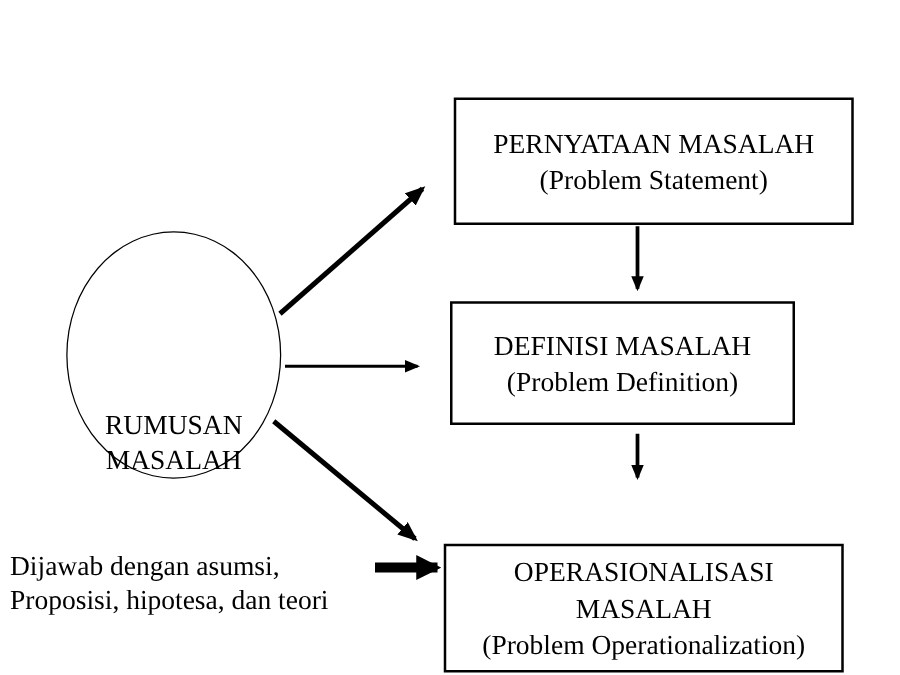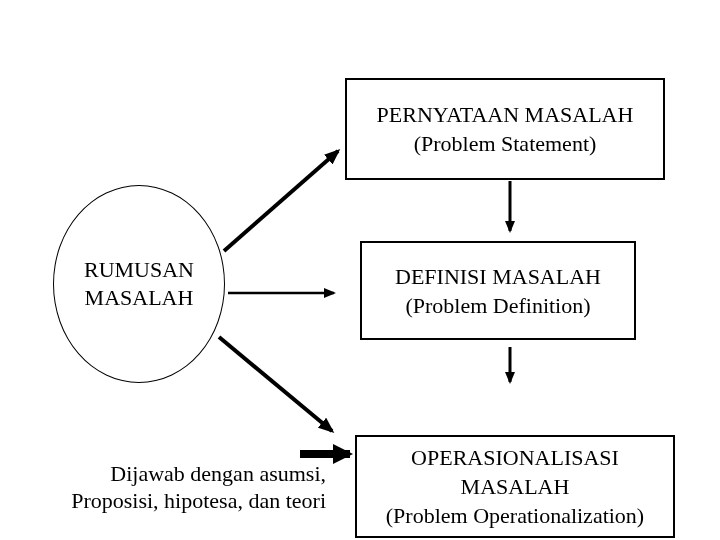--- a/index.html
+++ b/index.html
@@ -29,31 +29,32 @@
   .node .label {
     white-space: pre-line;
     font-size: 22px;
     line-height: 29px;
   }
   .ellipse {
     left: 53px; top: 185px;
     width: 172px; height: 198px;
     border: 1px solid #000000;
     border-radius: 50%;
+    align-items: flex-end;
   }
   .ellipse .label { line-height: 28px; }
   .rect { border: 2px solid #000000; }
-  .box-statement            { left: 345px; top: 78px;  width: 320px; height: 102px; }
+  .box-statement            { left: 363px; top: 78px;  width: 320px; height: 102px; }
   .box-definition           { left: 360px; top: 241px; width: 276px; height: 99px;  }
   .box-operationalization   { left: 355px; top: 395px; width: 320px; height: 103px; margin-top: 40px; }
   .note {
     position: absolute;
-    left: 8px; top: 460px;
+    left: 8px; top: 439px;
     width: 318px;
-    text-align: right;
+    text-align: left;
     font-size: 22px;
     line-height: 27px;
     white-space: pre-line;
   }
 </style>
 </head>
 <body>
 
 <div class="canvas">
 

